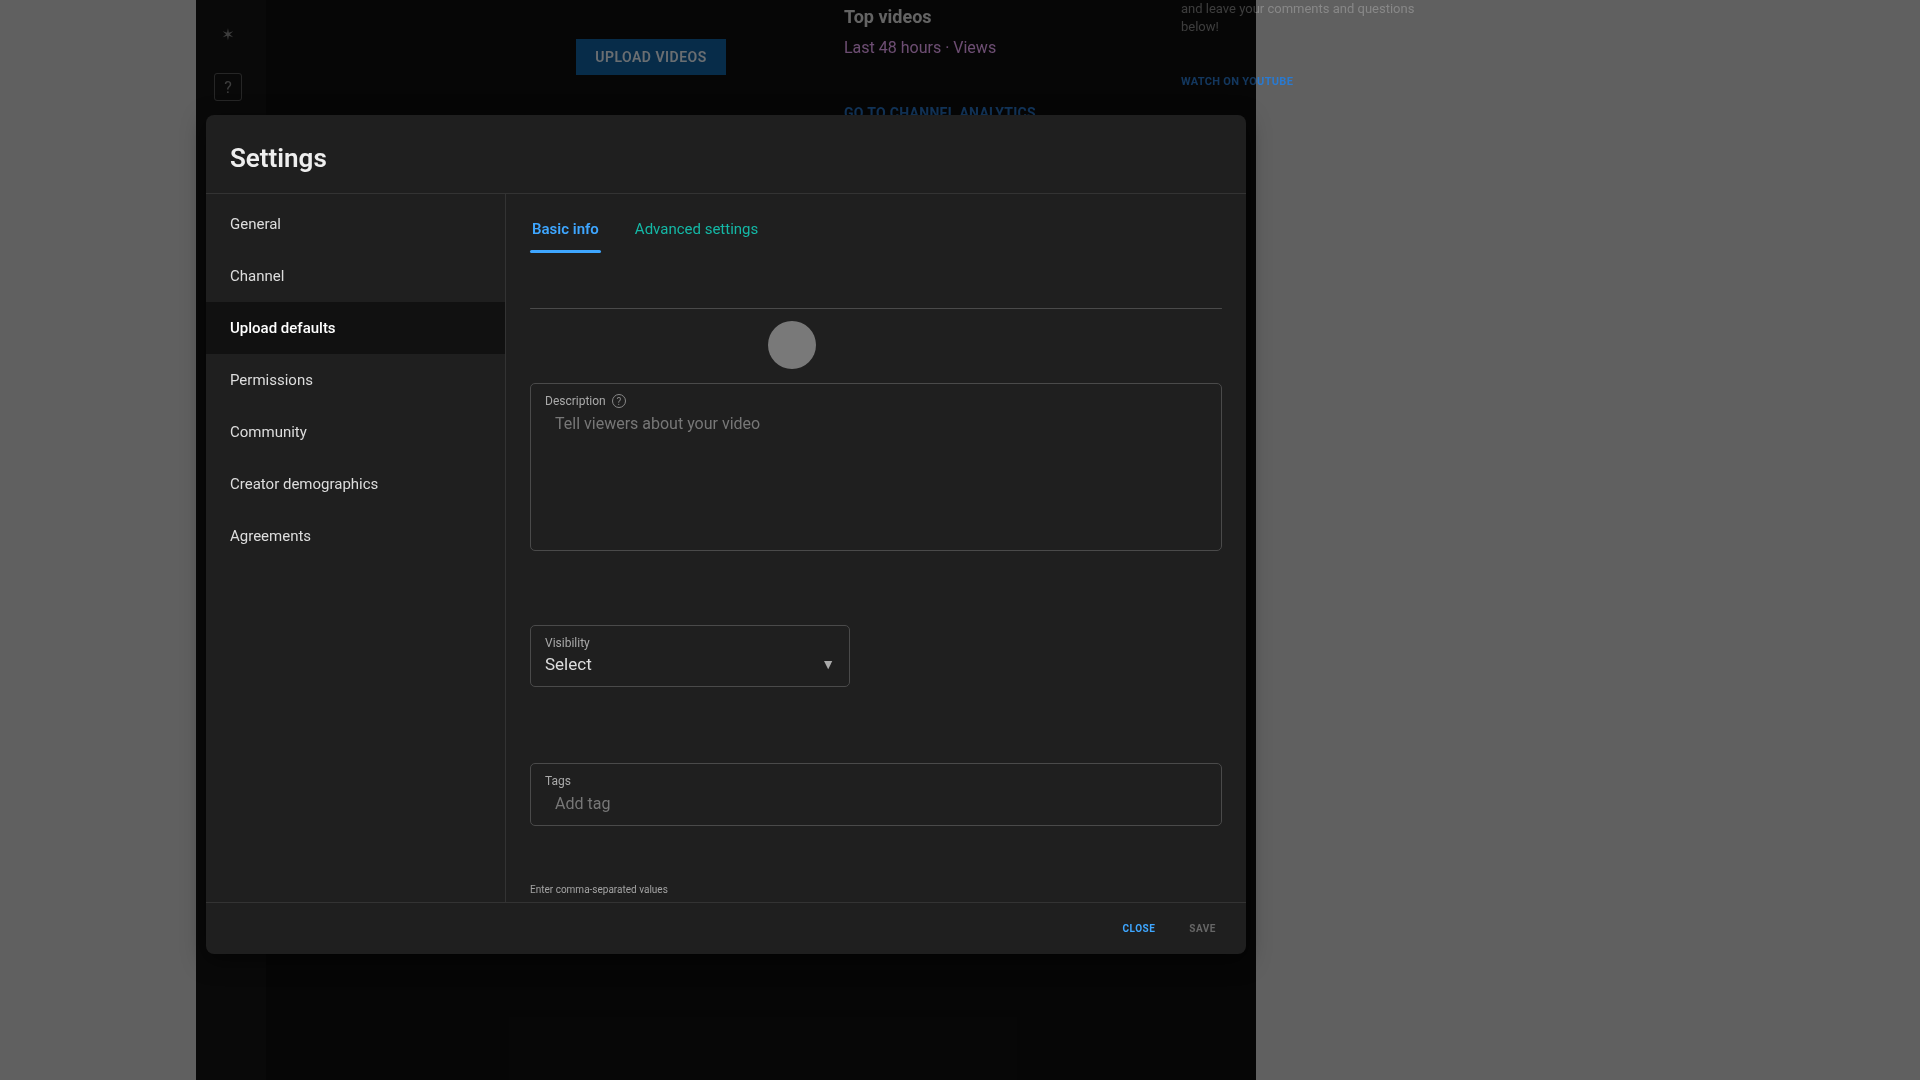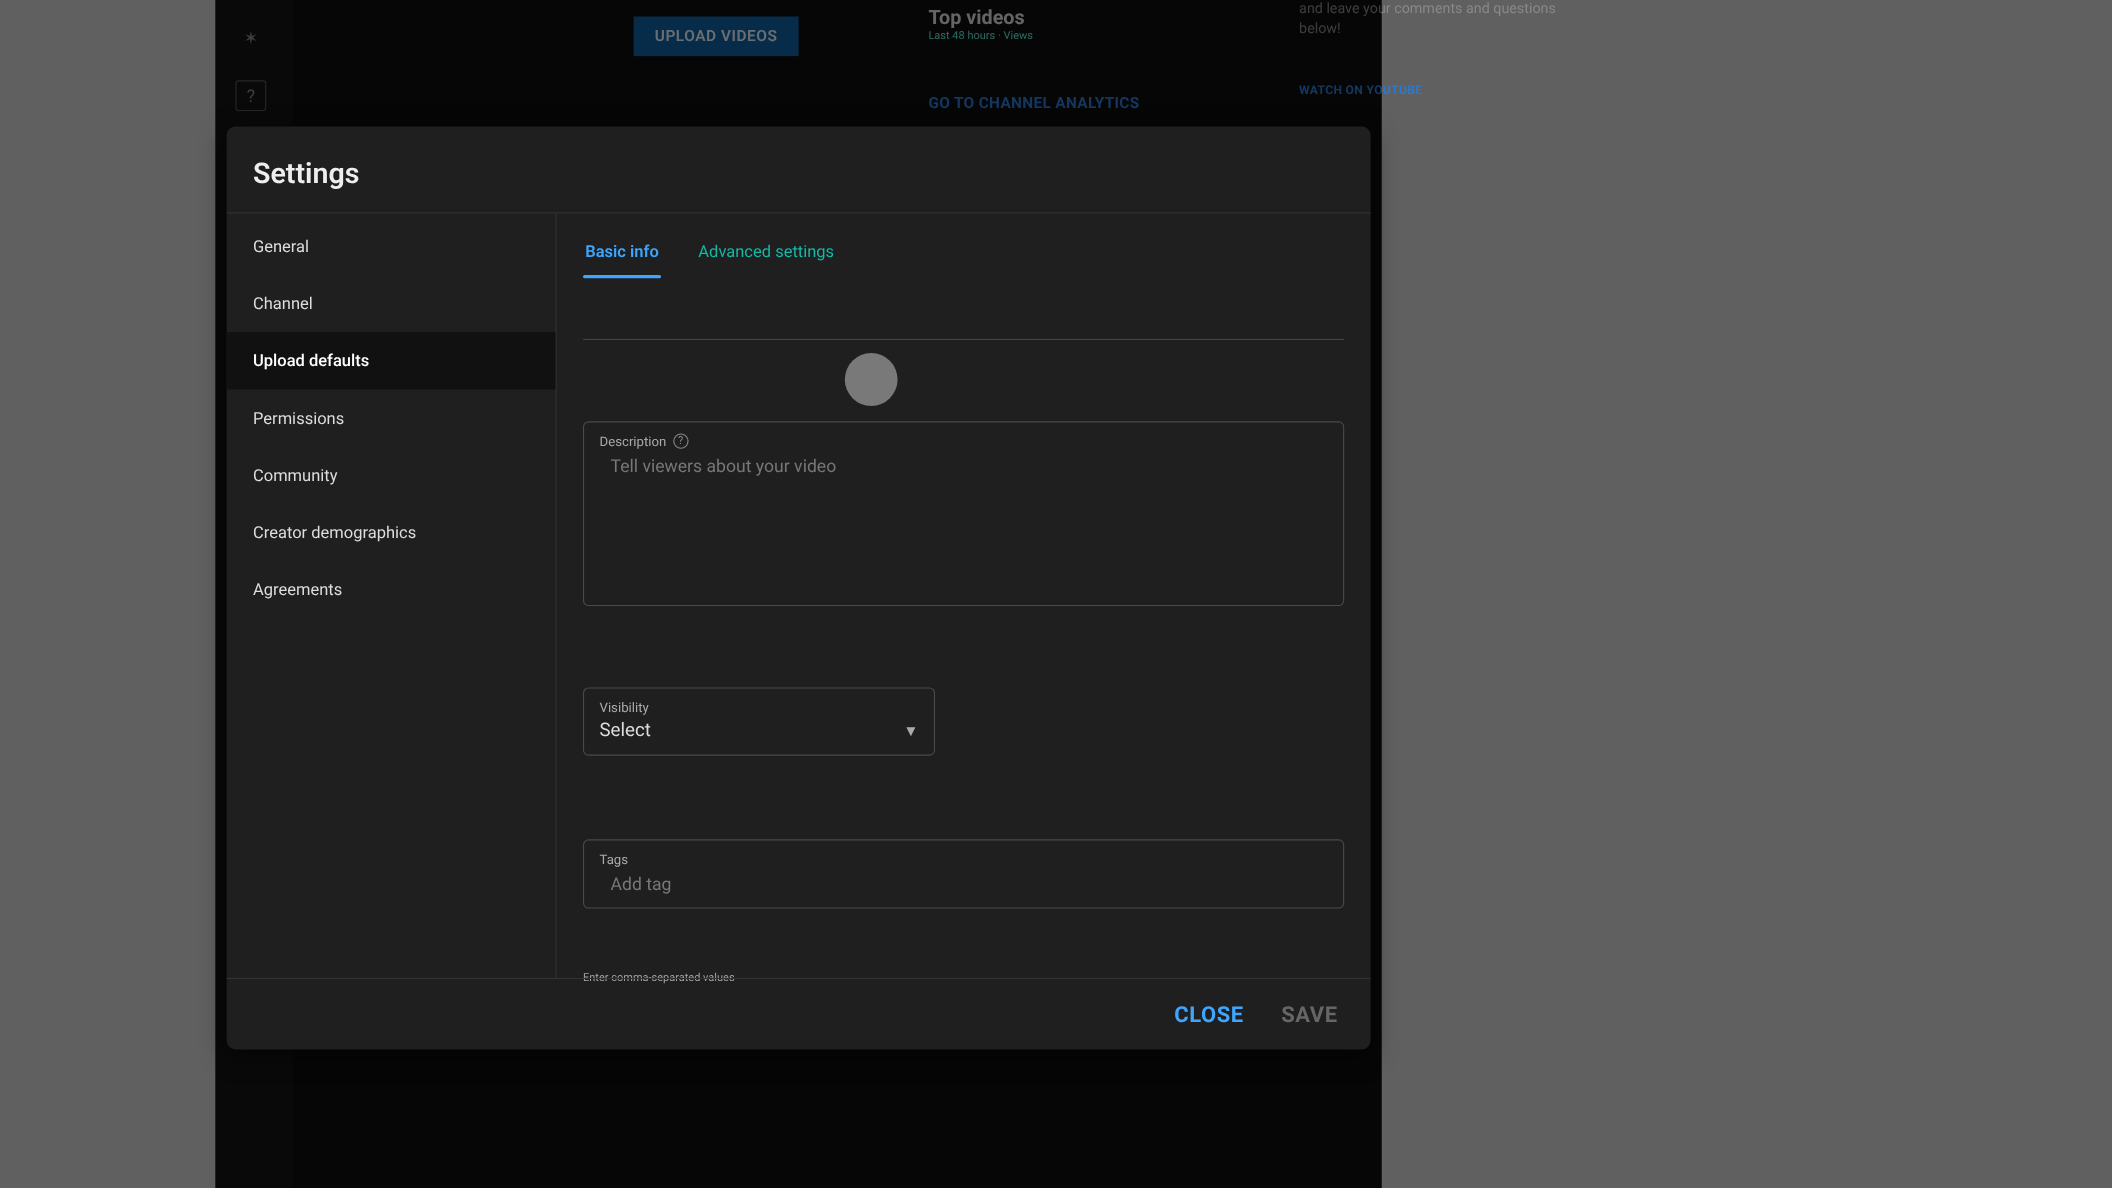--- a/index.html
+++ b/index.html
@@ -33,33 +33,33 @@
   .bg-sidebar .icon {
     position: absolute; left: 18px;
     width: 28px; height: 28px;
     border: 1px solid #555; border-radius: 3px;
     display: flex; align-items: center; justify-content: center;
     color: #888; font-size: 16px;
   }
   .bg-sidebar .ic1 { top: 20px; border: none; }
   .bg-sidebar .ic2 { top: 73px; }
   .upload-btn {
-    position: absolute; left: 380px; top: 15px;
+    position: absolute; left: 380px; top: 39px;
     width: 150px; height: 36px;
     background: #1062a3;
     color: #eaf3fb; font-weight: 600; font-size: 14px;
     display: flex; align-items: center; justify-content: center;
     letter-spacing: 0.5px;
   }
   .bg-card1 {
     position: absolute; left: 648px; top: 0; width: 300px;
     color: #ccc;
   }
   .bg-card1 h3 { font-size: 18px; font-weight: 700; color: #ddd; margin-top: 6px; }
-  .bg-card1 .sub { font-size: 10px; color: #5eead4; margin-top: 0; }
+  .bg-card1 .sub { font-size: 16px; color: #f0abfc; margin-top: 11px; }
   .bg-card1 .link { font-size: 14px; font-weight: 700; color: #2a7ad0; margin-top: 48px; letter-spacing: 0.3px; }
   .bg-card2 {
     position: absolute; left: 985px; top: 0; width: 270px;
     color: #888; font-size: 13px; line-height: 1.4;
   }
   .bg-card2 .link { font-size: 11px; font-weight: 700; color: #2a7ad0; margin-top: 38px; letter-spacing: 0.3px; }
 
   
   .modal {
     position: absolute;
@@ -166,21 +166,21 @@
   .helper {
     font-size: 10px; color: #a3a3a3; margin-top: 10px;
   }
 
   .modal-footer {
     border-top: 1px solid #333;
     padding: 14px 22px;
     display: flex; justify-content: flex-end; gap: 18px;
   }
   .fbtn {
-    font-size: 20px; font-weight: 700; letter-spacing: 0.5px;
+    font-size: 10px; font-weight: 700; letter-spacing: 0.5px;
     padding: 6px 8px; cursor: pointer; background: none; border: none;
   }
   .fbtn.close { color: #3ea6ff; }
   .fbtn.save  { color: #666; }
 
   .cursor-spot {
     position: absolute;
     left: 562px; top: 206px;
     width: 48px; height: 48px;
     background: #8a8a8a; border-radius: 50%;

